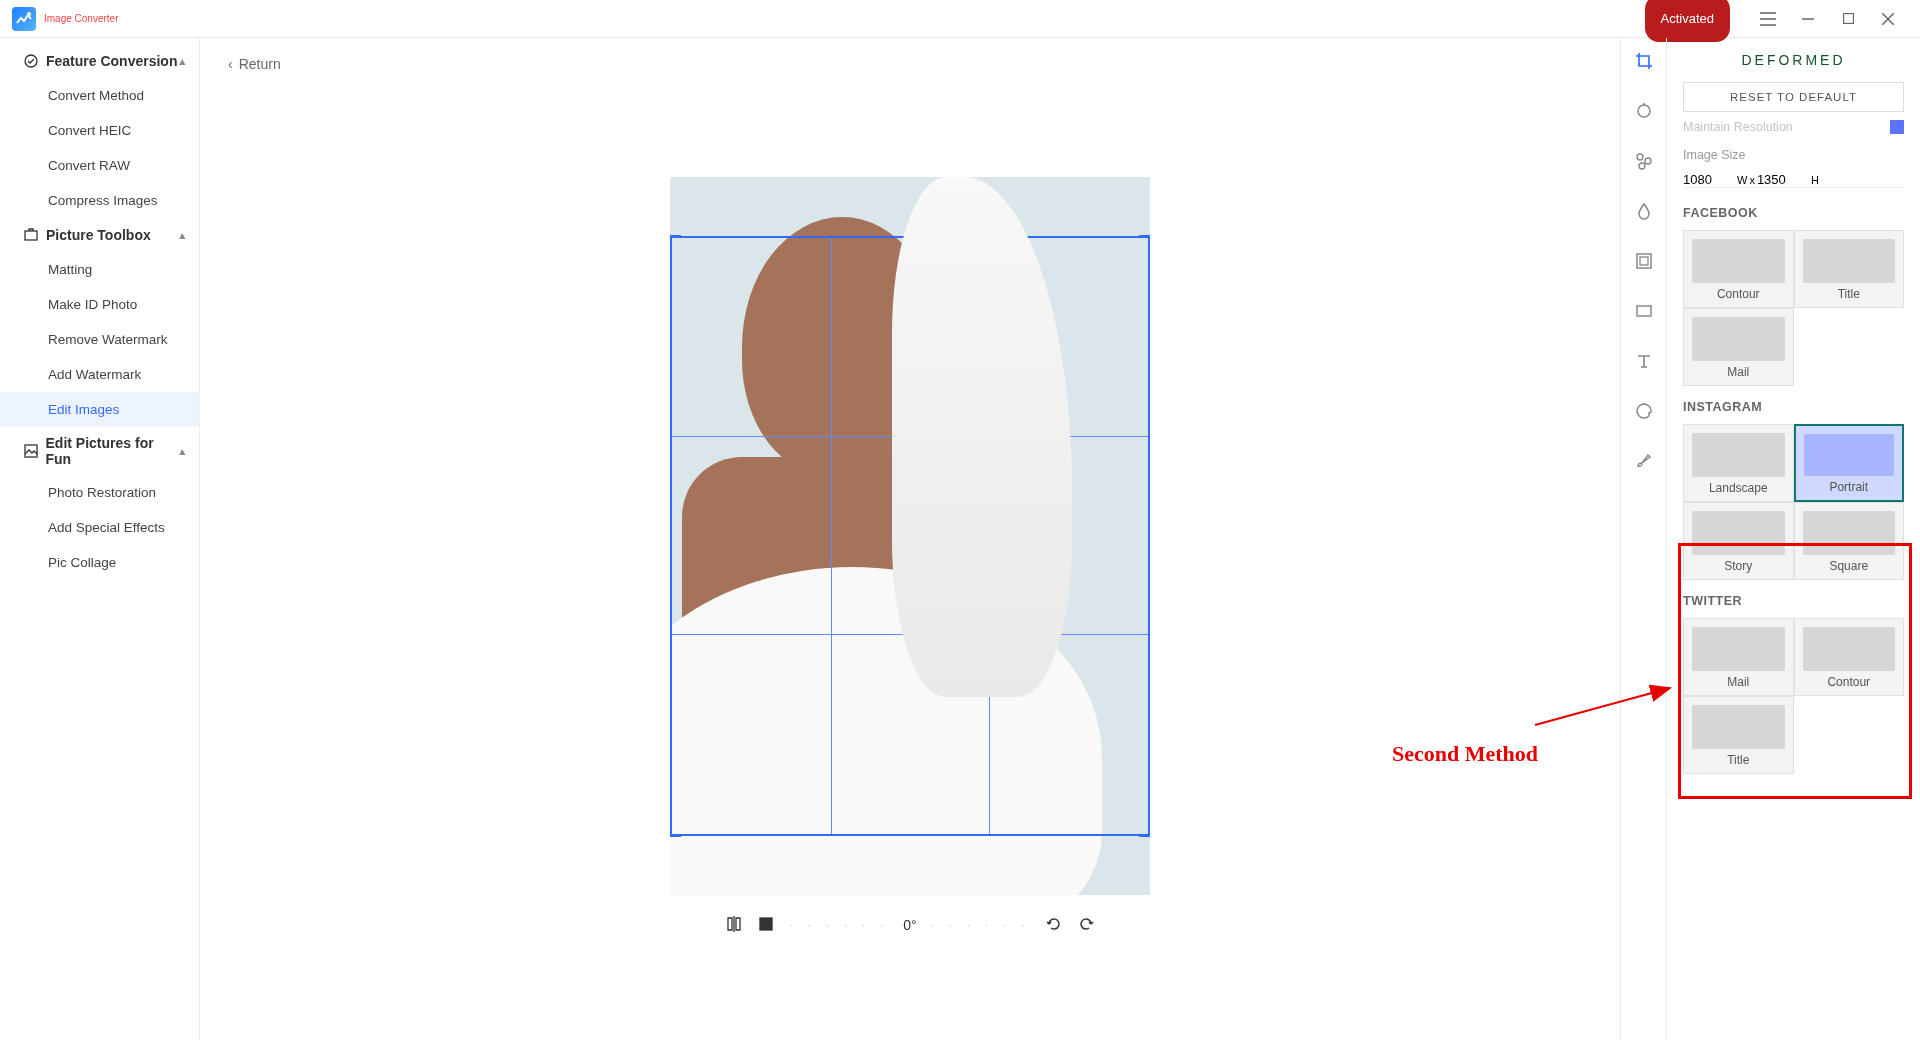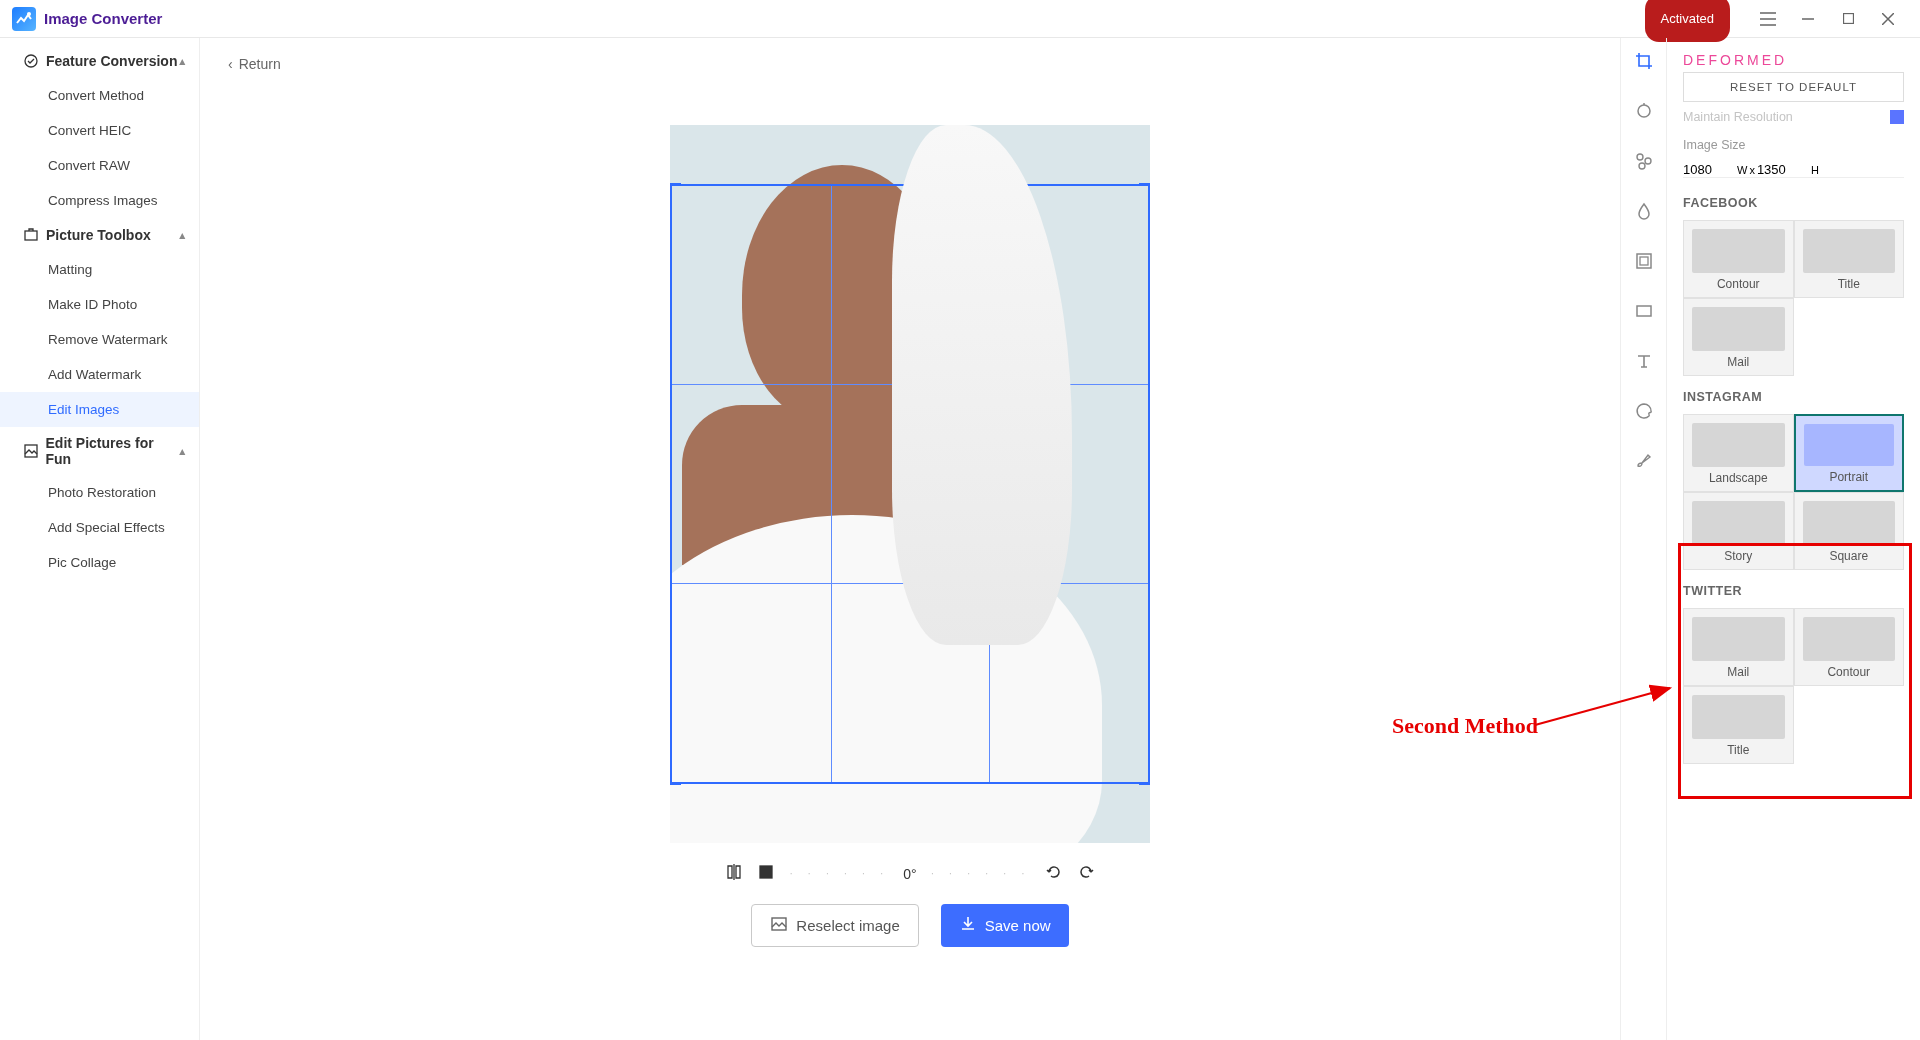--- a/index.html
+++ b/index.html
@@ -2,21 +2,21 @@
 <html><head>
 <meta charset="utf-8">
 <style>
 * { margin: 0; padding: 0; box-sizing: border-box; font-family: -apple-system, BlinkMacSystemFont, "Segoe UI", Arial, sans-serif; }
 body { width: 1920px; height: 1040px; background: #fff; position: relative; overflow: hidden; }
 
 
 .titlebar { height: 38px; display: flex; align-items: center; padding: 0 12px; border-bottom: 1px solid #e8e8e8; }
 .titlebar .logo { width: 24px; height: 24px; background: linear-gradient(135deg,#1e7dff,#56b4ff); border-radius: 4px; position: relative; margin-right: 8px; }
 .titlebar .logo svg { position: absolute; top: 3px; left: 3px; }
-.titlebar .title { font-size: 15px; font-weight: 700; color: #4c1d95; }
+.titlebar .title { font-size: 10px; font-weight: 400; color: #ef4444; }
 .titlebar .spacer { flex: 1; }
 .titlebar .activated { background: #b91c1c; color: #fff; font-size: 13px; padding: 16px 16px; border-radius: 14px; margin-right: 18px; }
 .titlebar .winbtn { width: 40px; height: 38px; display: flex; align-items: center; justify-content: center; color: #555; font-size: 15px; }
 .titlebar .winbtn svg { display:block; }
 
 
 .wrap { display: flex; height: calc(100% - 38px); }
 .sidebar { width: 200px; border-right: 1px solid #eee; padding-top: 6px; overflow-y: auto; }
 .section-h { display: flex; align-items: center; padding: 8px 14px 8px 22px; font-size: 14px; font-weight: 600; color: #333; cursor: pointer; }
 .section-h .icon { width: 18px; height: 18px; margin-right: 6px; display: inline-flex; align-items:center; justify-content:center; }
@@ -53,40 +53,40 @@
 .btn { display:flex; align-items:center; gap:8px; padding: 10px 18px; border-radius:4px; font-size: 15px; cursor:pointer; }
 .btn-outline { border:1px solid #c9c9c9; color:#555; background:#fff; }
 .btn-primary { background:#3d6dff; color:#fff; }
 
 
 .right { width: 300px; border-left: 1px solid #eee; display:flex; }
 .tool-rail { width: 46px; border-right: 1px solid #eee; display:flex; flex-direction:column; align-items:center; padding-top: 12px; gap: 28px; }
 .tool-rail .ti { width: 22px; height: 22px; color:#888; display:flex; align-items:center; justify-content:center; cursor:pointer; }
 .tool-rail .ti.active { color:#2f6bff; }
 .right-body { flex:1; padding: 14px 16px; overflow-y:auto; }
-.right-title { font-size: 14px; letter-spacing: 3px; color:#ec4899; font-weight:500; margin-bottom: 4px; }
+.right-title { text-align:center; font-size: 14px; letter-spacing: 3px; color:#14532d; font-weight:500; margin-bottom: 14px; }
 .reset-btn { display:block; width: 100%; padding: 8px 0; border:1px solid #ddd; background:#fff; font-size:11.5px; letter-spacing:1px; color:#555; cursor:pointer; margin-bottom: 8px; }
 .maint { display:flex; align-items:center; font-size:12.5px; color:#c4c4c4; margin-bottom: 14px; }
 .maint .chk { margin-left:auto; width:14px; height:14px; background:#5a74ff; }
 .size-lbl { font-size:12.5px; color:#999; margin-bottom: 10px; }
 .size-row { display:flex; align-items:center; gap: 2px; font-size:13px; color:#000000; margin-bottom: 18px; border-bottom:1px solid #eee; }
 .size-row .dim { width: 52px; text-align:left; }
 .size-row .lab { font-size:11px; }
 .size-row .x { font-size:11px; }
 
 .preset-h { font-size:12.5px; font-weight:600; letter-spacing:0.5px; color:#666; margin: 10px 0; }
 .preset-grid { display:grid; grid-template-columns: 1fr 1fr; margin-bottom: 14px; }
 .preset { height: 78px; border:1px solid #e1e1e1; background:#f3f3f3; display:flex; flex-direction:column; align-items:center; justify-content:flex-end; font-size:12px; color:#555; padding-bottom:6px; cursor:pointer; position:relative; }
 .preset .thumb { flex:1; width:100%; padding: 8px 8px 4px; }
 .preset .thumb-inner { width:100%; height:100%; background:#d6d6d6; border-radius:2px; position:relative; }
 .preset.active { border:2px solid #0f766e; background:#cfd8ff; }
 .preset.active .thumb-inner { background:#a7b6ff; }
 
 .highlight-box { position:absolute; border:3px solid #e60000; pointer-events:none; z-index:50; }
-.annotation { position:absolute; color:#e60000; font-size: 22px; font-weight:700; font-family: "Times New Roman", serif; z-index:50; }
+.annotation { position:absolute; color:#e60000; font-size: 22px; font-weight:700; font-family: "Times New Roman", serif; z-index:50;margin-top:28px; }
 .arrow { position:absolute; z-index:50; }
 </style>
 </head>
 <body>
 
 <div class="titlebar">
   <div class="logo">
     <svg width="18" height="18" viewBox="0 0 18 18">
         <path d="M2 13 L6 8 L9 11 L13 5 L16 9" stroke="#fff" stroke-width="2" fill="none"></path>
         <circle cx="14" cy="4" r="2" fill="#fff"></circle>
@@ -200,35 +200,20 @@
         <span class="dots">· · · · · ·</span>
         <span class="rotate-val">0°</span>
         <span class="dots">· · · · · ·</span>
         <span><svg width="18" height="18" viewBox="0 0 18 18">
               <path d="M4 9a5 5 0 1 1 2 4M4 9l-2-2M4 9l2-2" stroke="#333" stroke-width="1.5" fill="none"></path>
             </svg></span>
         <span><svg width="18" height="18" viewBox="0 0 18 18">
               <path d="M14 9a5 5 0 1 0-2 4M14 9l2-2M14 9l-2-2" stroke="#333" stroke-width="1.5" fill="none"></path>
             </svg></span>
       </div>
-      <div class="action-row">
-        <div class="btn btn-outline">
-          <span><svg width="18" height="18" viewBox="0 0 18 18">
-                <rect x="2" y="3" width="14" height="12" stroke="#666" stroke-width="1.4" fill="none"></rect>
-                <path d="M2 12l4-4 3 3 3-3 4 4" stroke="#666" stroke-width="1.4" fill="none"></path>
-              </svg></span>
-          <span>Reselect image</span>
-        </div>
-        <div class="btn btn-primary">
-          <span><svg width="18" height="18" viewBox="0 0 18 18">
-                <path d="M9 2v9M5 7l4 4 4-4M3 14h12" stroke="#fff" stroke-width="1.6" fill="none"></path>
-              </svg></span>
-          <span>Save now</span>
-        </div>
-      </div>
     </div>
   </div>
 
   <div class="right">
     <div class="tool-rail">
       <div class="ti active">
           <svg width="20" height="20" viewBox="0 0 20 20">
             <path d="M5 2v13h13M2 5h13v13" stroke="#2f6bff" stroke-width="1.6" fill="none"></path>
           </svg>
         </div>

